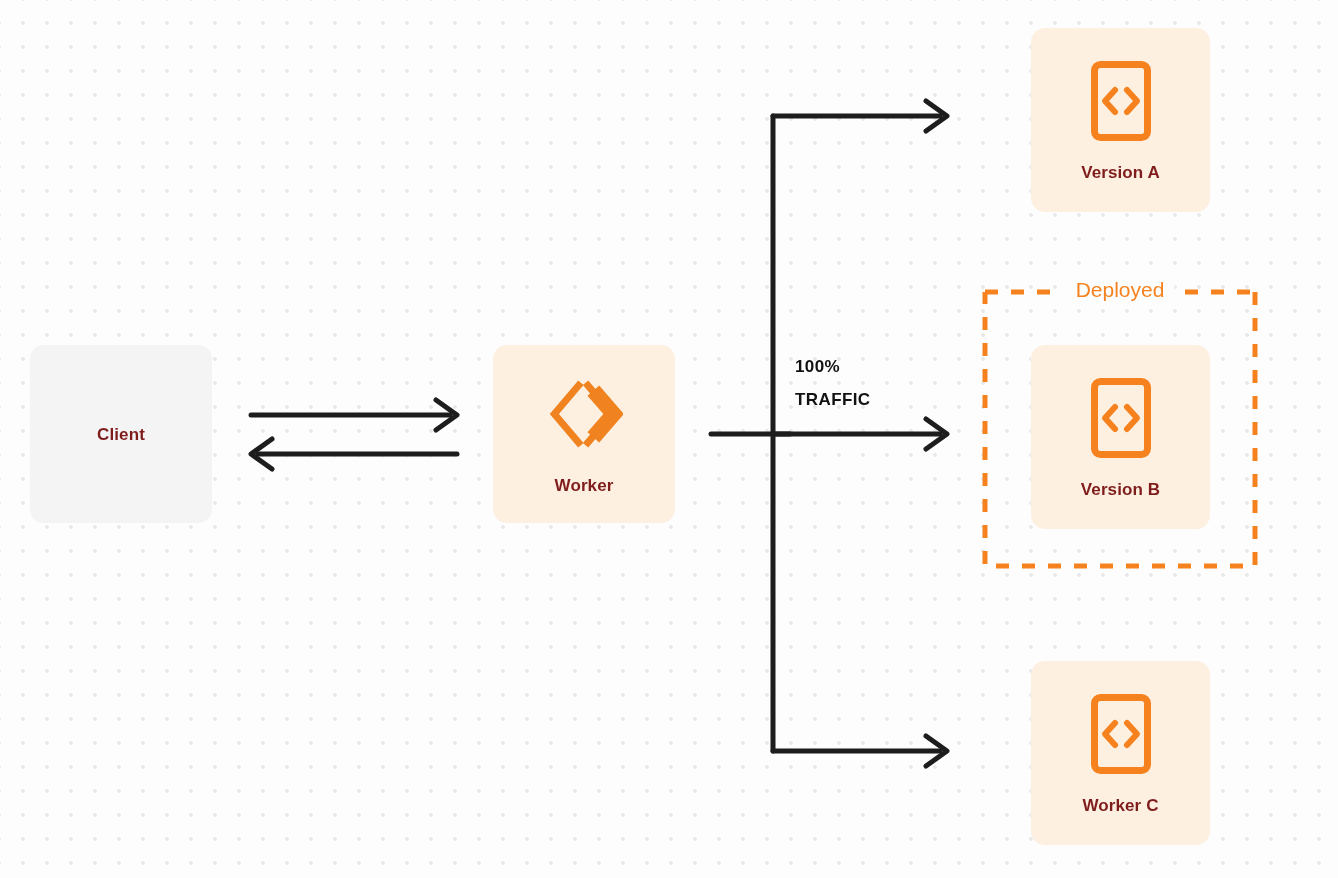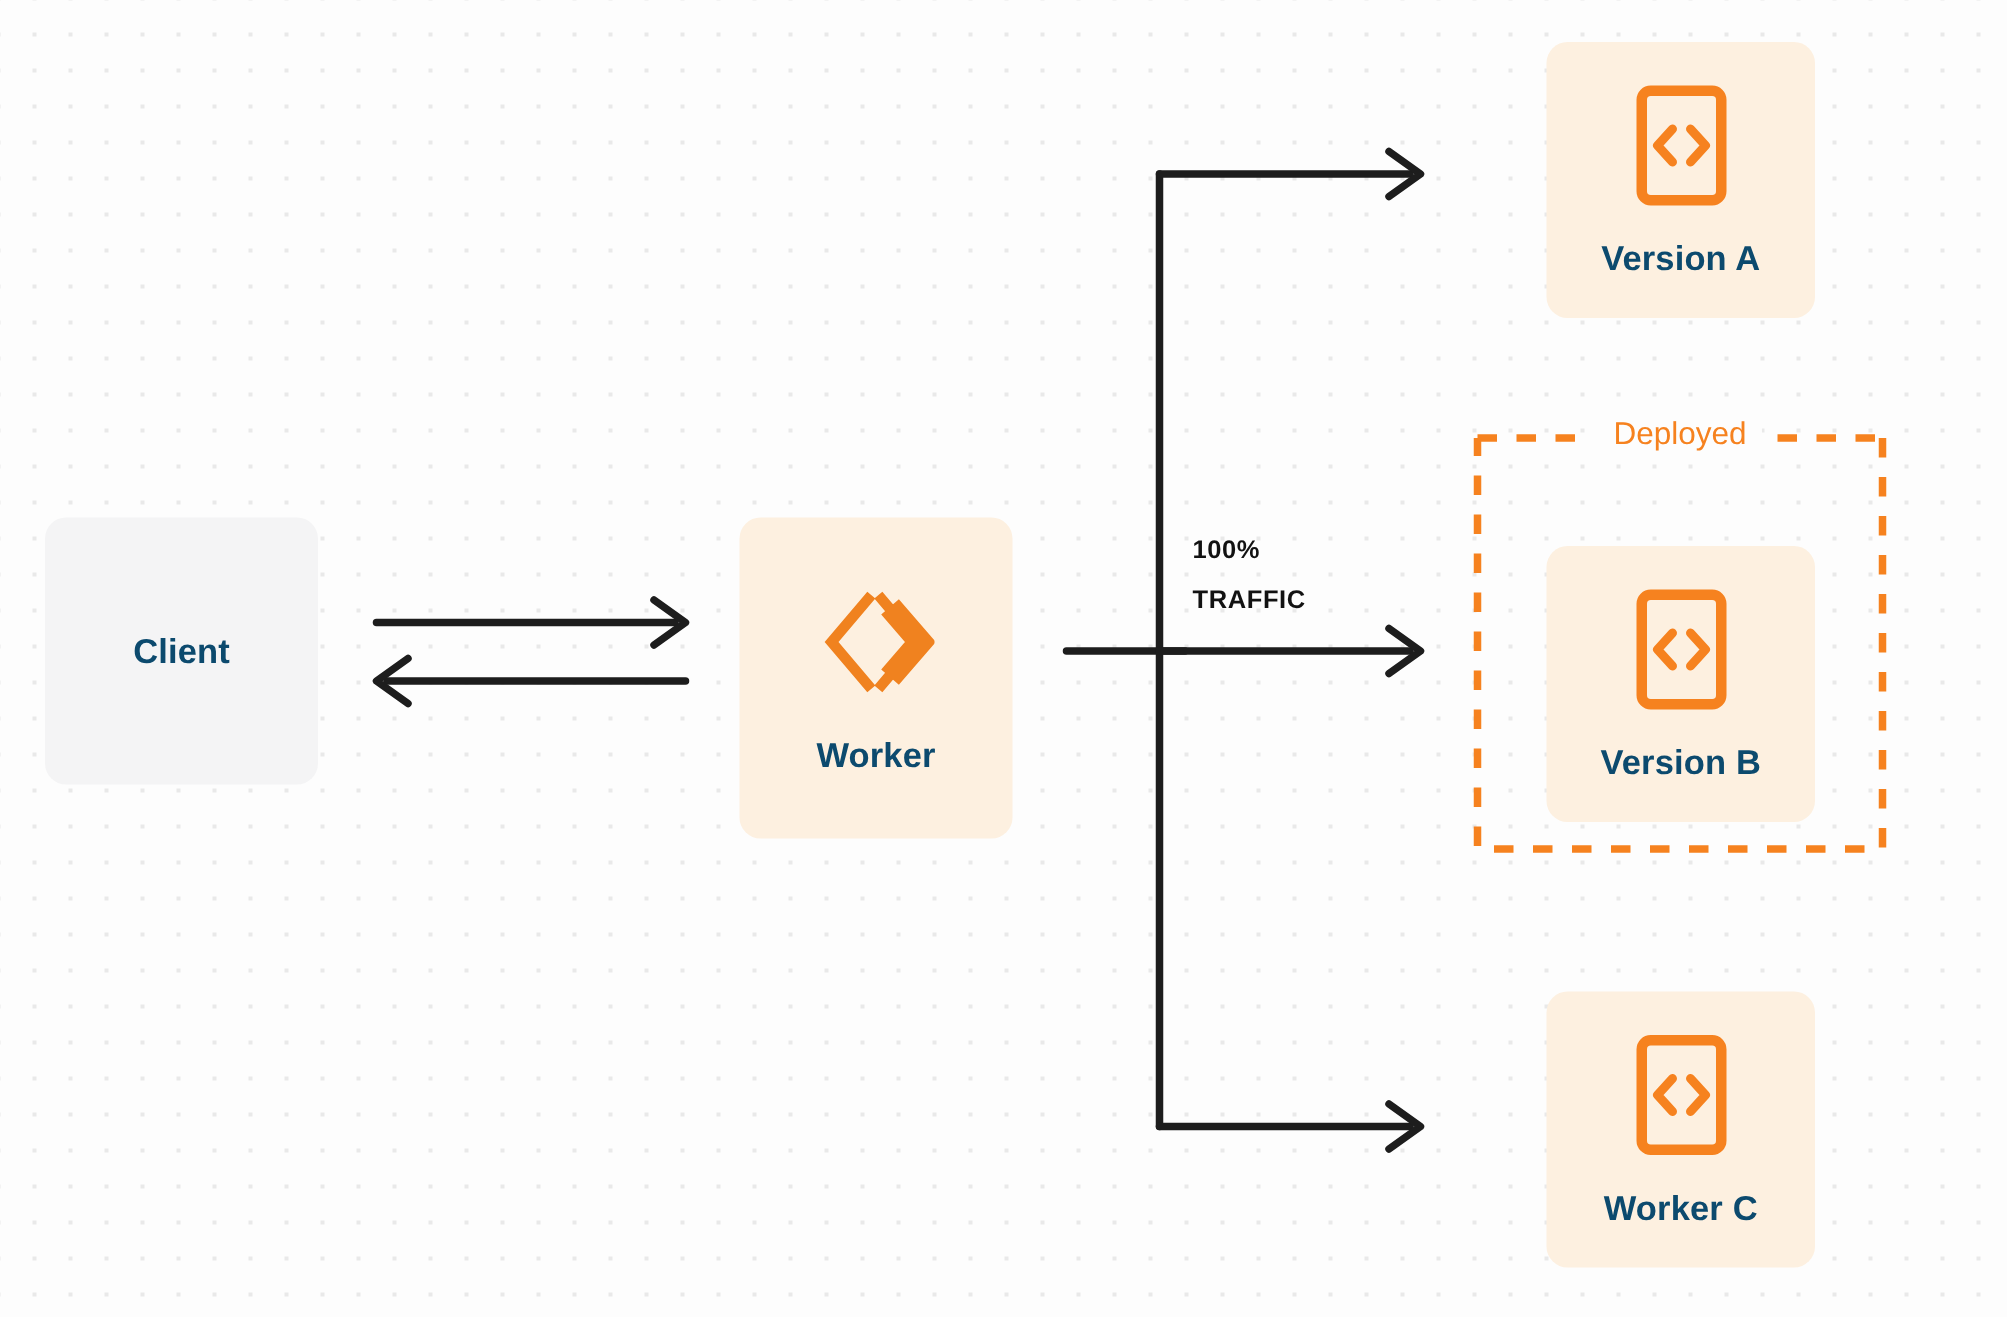--- a/index.html
+++ b/index.html
@@ -23,53 +23,53 @@
   .node {
     position: absolute;
     border-radius: 14px;
     display: flex;
     flex-direction: column;
     align-items: center;
     justify-content: center;
     box-sizing: border-box;
   }
   .node-label {
-    font-size: 23px;
+    font-size: 17px;
     font-weight: bold;
-    color: #0c4a6e;
+    color: #7f1d1d;
     letter-spacing: 0.1px;
     line-height: 1;
   }
 
   #client-node {
     left: 30px;
     top: 345px;
     width: 182px;
     height: 178px;
     background: #f4f4f5;
   }
 
   #worker-node {
     left: 493px;
     top: 345px;
     width: 182px;
-    height: 214px;
+    height: 178px;
     background: #fdf0e0;
   }
   #worker-node .node-label { margin-top: 20px; }
 
   .version-node {
     width: 179px;
     height: 184px;
     background: #fdf0e0;
   }
   .version-node .node-label { margin-top: 18px; }
 
   #version-a-node { left: 1031px; top: 28px; }
-  #version-b-node { left: 1031px; top: 364px; }
+  #version-b-node { left: 1031px; top: 345px; }
   #version-c-node { left: 1031px; top: 661px; }
 
   
   #deployed-group {
     position: absolute;
     left: 983px;
     top: 290px;
     width: 274px;
     height: 278px;
     box-sizing: border-box;

